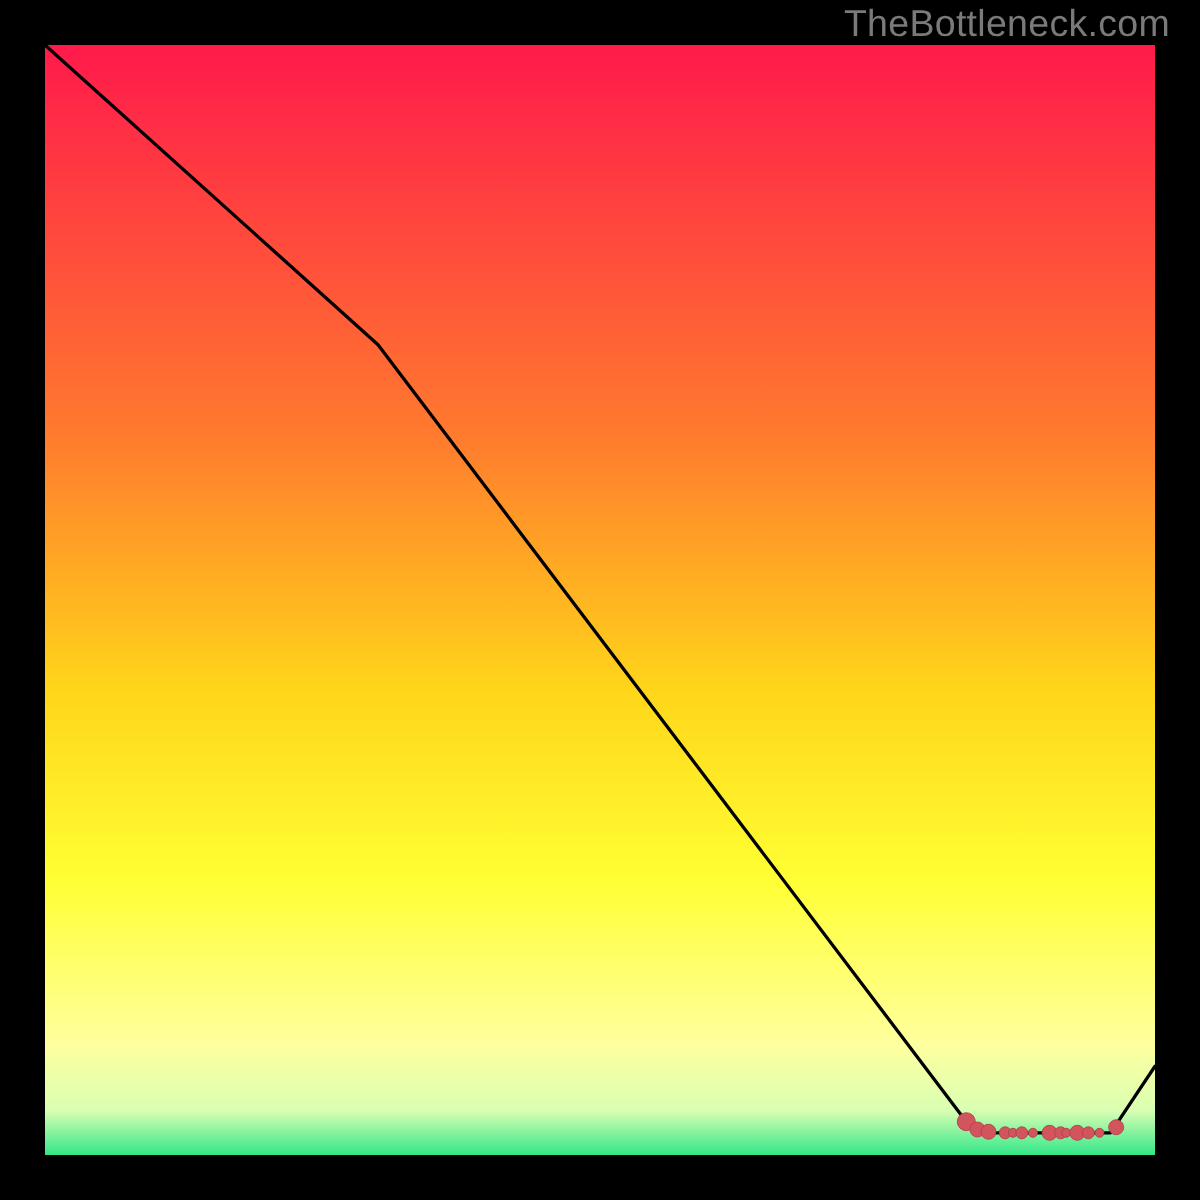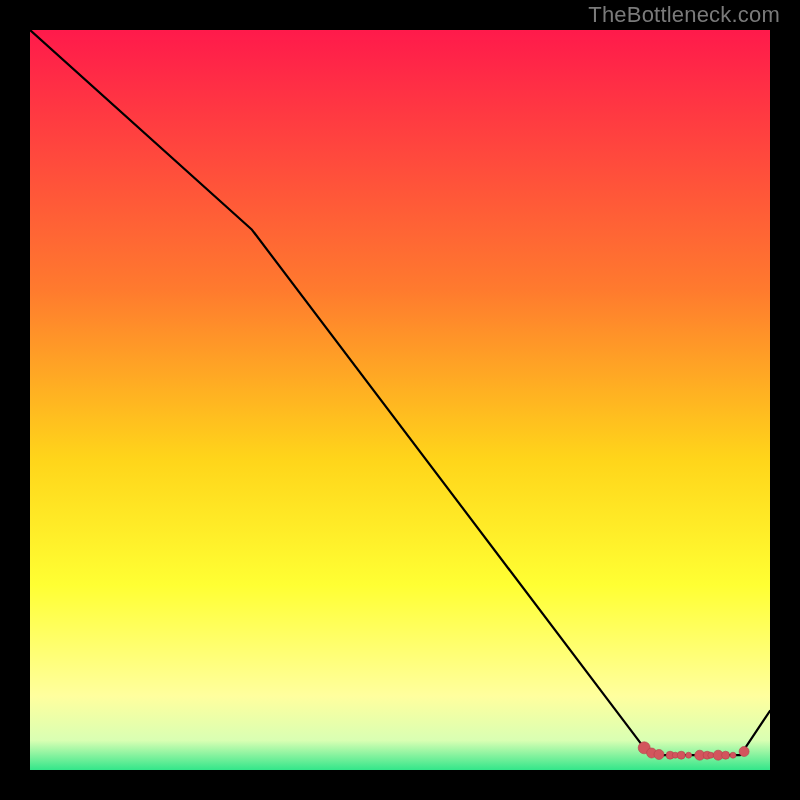--- a/index.html
+++ b/index.html
@@ -15,21 +15,21 @@
     position: relative;
     width: 800px;
     height: 800px;
     background: #000;
   }
   .attribution {
     position: absolute;
     top: 2px;
     right: 20px;
     color: #7a7a7a;
-    font-size: 22px;
+    font-size: 25px;
     font-weight: 400;
     letter-spacing: 0.2px;
   }
   .plot {
     position: absolute;
     left: 30px;
     top: 30px;
     width: 740px;
     height: 740px;
     overflow: hidden;

